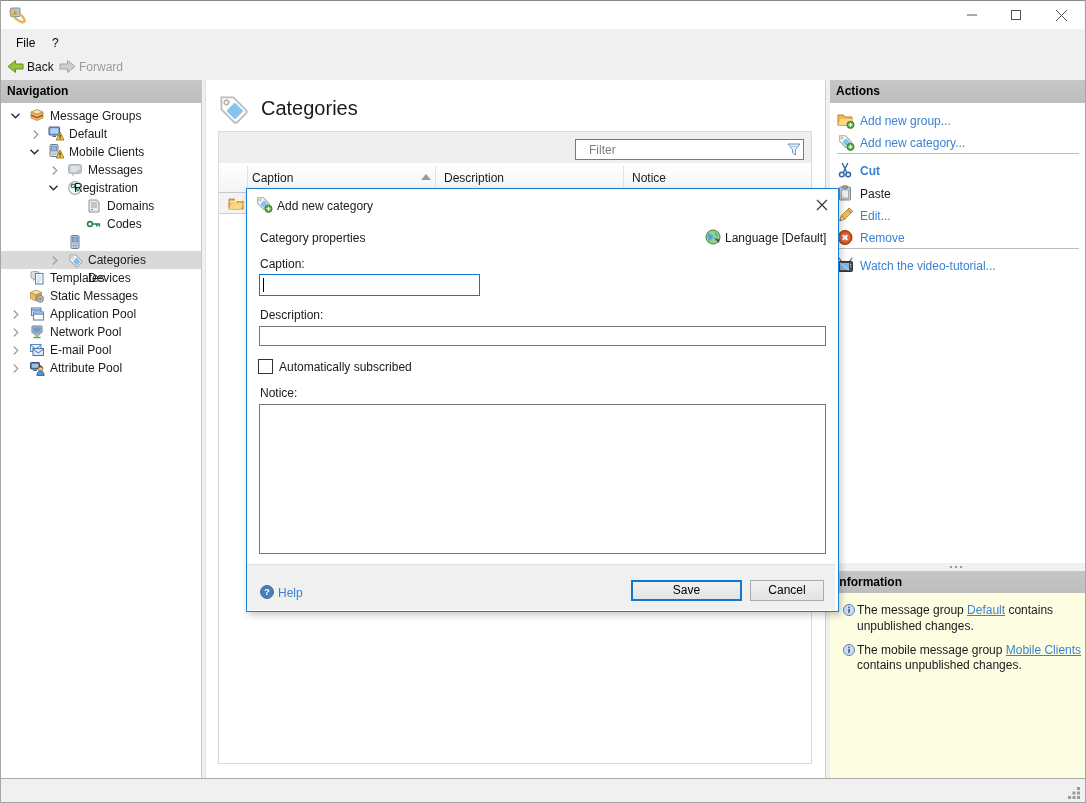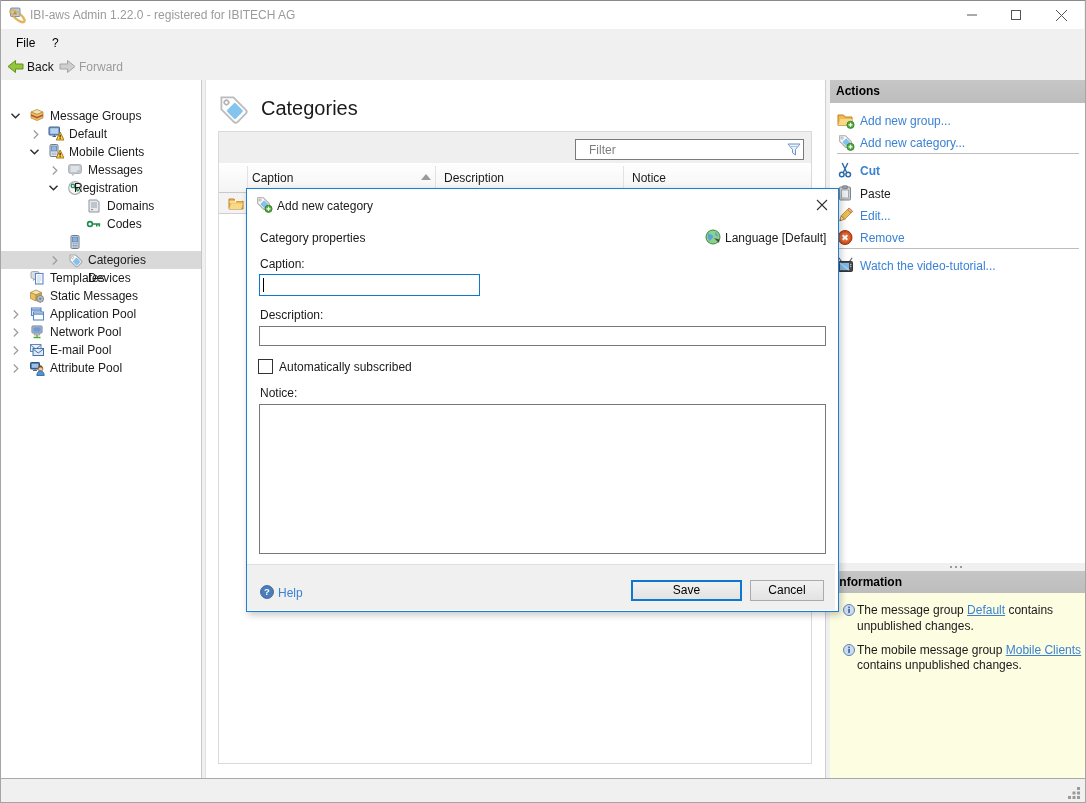--- a/index.html
+++ b/index.html
@@ -22,21 +22,20 @@
 
   <div class="abs" style="left:0;top:0;width:1084px;height:29px;background:#fff;"></div>
   <div class="abs" id="appicon" style="left:8px;top:6px;">
       <svg width="19" height="19" viewBox="0 0 19 19">
         <ellipse cx="9.5" cy="10" rx="8.8" ry="3.1" fill="none" stroke="#e8c27a" stroke-width="2.4" transform="rotate(40 9.5 10)"></ellipse>
         <rect x="2.5" y="2" width="9.5" height="8.5" rx="1" fill="#b9cbdb" stroke="#5f7f9f" stroke-width="0.8"></rect>
         <path d="M4.8 8.5 l2.2-4.5 2.2 4.5 Z" fill="#c8922c"></path>
         <ellipse cx="9.5" cy="10" rx="8.8" ry="3.1" fill="none" stroke="#dfaf55" stroke-width="1.6" transform="rotate(40 9.5 10)" opacity="0.85"></ellipse>
       </svg>
     </div>
-  <div class="abs txt" style="left:30px;top:8px;color:#9b9b9b;">IBI-aws Admin 1.22.0 - registered for IBITECH AG</div>
   <div class="abs" id="caption-btns" style="left:940px;top:0;">
       <svg width="146" height="29" viewBox="0 0 146 29">
         <path d="M27 15 H37" stroke="#555" stroke-width="1"></path>
         <rect x="71.5" y="10.5" width="9" height="9" fill="none" stroke="#555" stroke-width="1"></rect>
         <path d="M116 10 L127 21 M127 10 L116 21" stroke="#555" stroke-width="1"></path>
       </svg>
     </div>
 
   <div class="abs txt" style="left:16px;top:36px;color:#000;">File</div>
   <div class="abs txt" style="left:52px;top:36px;color:#000;">?</div>
@@ -48,20 +47,21 @@
     </div>
   <div class="abs txt" style="left:27px;top:60px;color:#111;">Back</div>
   <div class="abs" id="fwdarrow" style="left:59px;top:59px;">
       <svg width="17" height="15" viewBox="0 0 17 15">
         <path d="M1 5 H8.5 V1.5 L16 7.5 L8.5 13.5 V10 H1 Z" fill="#cfcfcf" stroke="#a4a4a4" stroke-width="1"></path>
       </svg>
     </div>
   <div class="abs txt" style="left:79px;top:60px;color:#9b9b9b;">Forward</div>
 
   <div class="abs" style="left:1px;top:80px;width:200px;height:698px;background:#fff;"></div>
+  <div class="abs hdr" style="left:1px;top:80px;width:200px;height:23px;">Navigation</div>
   <div class="abs" style="left:201px;top:80px;width:1px;height:698px;background:#c8c8c8;"></div>
   <div class="abs" style="left:205px;top:80px;width:1px;height:698px;background:#e2e2e2;"></div>
   <div id="tree" class="abs" style="left:1px;top:103px;width:216px;height:675px;">
     <div class="abs" style="left:0;top:148px;width:200px;height:18px;background:#d9d9d9;"></div>
 
     <svg class="abs" style="left:10px;top:10px" width="9" height="6" viewBox="0 0 9 6">
         <path d="M0.5 0.8 L4.5 4.8 L8.5 0.8" fill="none" stroke="#2b2b2b" stroke-width="1.4"></path>
       </svg>
     <svg class="abs" style="left:32px;top:27px" width="6" height="9" viewBox="0 0 6 9">
         <path d="M0.8 0.5 L4.8 4.5 L0.8 8.5" fill="none" stroke="#9a9a9a" stroke-width="1.2"></path>

